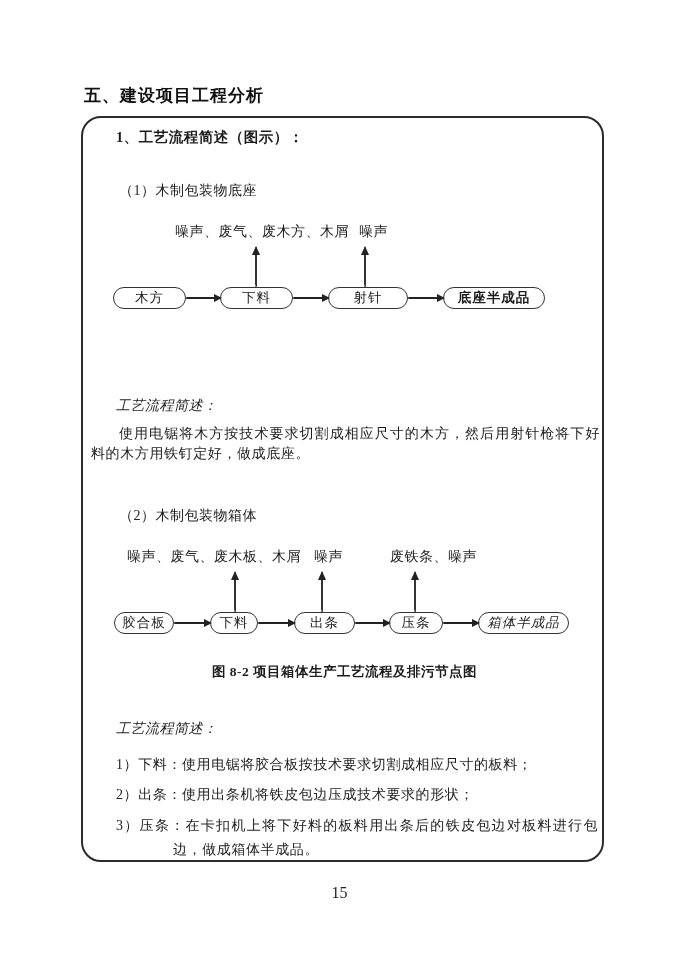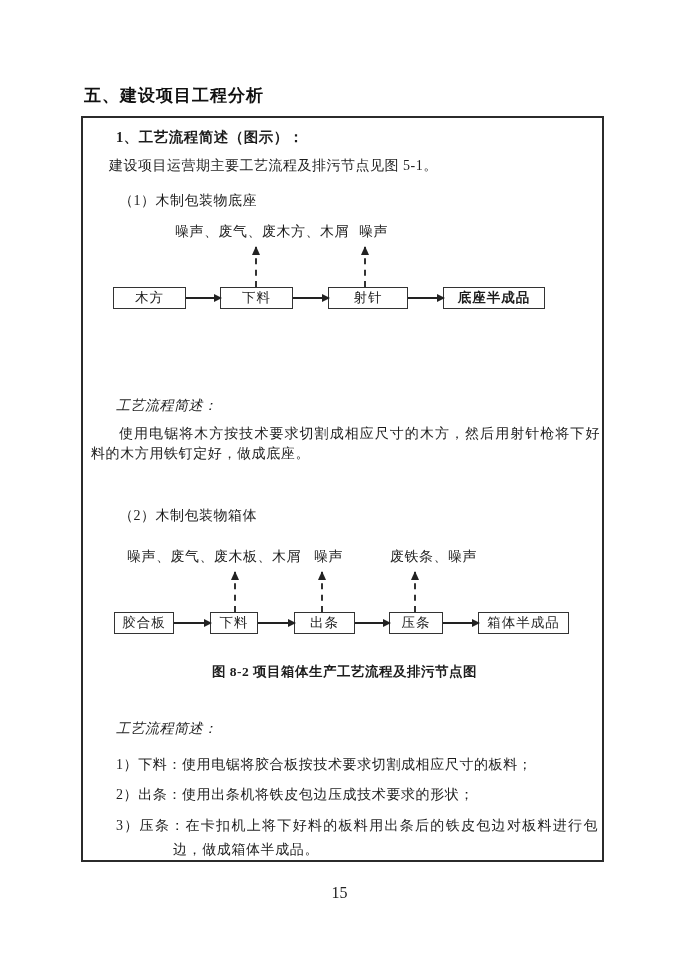--- a/index.html
+++ b/index.html
@@ -1,15 +1,15 @@
 <!DOCTYPE html>
 <html><head>
 <meta charset="utf-8">
 <style>
-  * { margin: 0; padding: 0; box-sizing: border-box; }
+  * { margin: 0; padding: 0; box-sizing: border-box; border-radius: 20px; }
   html, body { background: #ffffff; }
   .page {
     position: relative;
     width: 679px;
     height: 960px;
     background: #ffffff;
     color: #1d1d1d;
     font-family: "Liberation Serif", "DejaVu Serif", serif;
     overflow: hidden;
   }
@@ -40,21 +40,21 @@
   }
   .intro {
     top: 39px; left: 26px;
     font-size: 14px;
     letter-spacing: 0.5px;
   }
   .d-heading {
     font-size: 14px;
     letter-spacing: 0.5px;
   }
-  .d1-heading { top: 74px; left: 36px; text-align: right; }
+  .d1-heading { top: 64px; left: 36px; text-align: right; }
   .d2-heading { top: 389px; left: 36px; }
   .diagram {
     left: 0; width: 523px; height: 96px;
   }
   .d1 { top: 105px; }
   .d2 { top: 430px; }
   .plabel {
     position: absolute;
     top: 0;
     font-size: 14px;
@@ -170,37 +170,36 @@
   .d2-lab0 { left: 44px; }
   .d2-lab1 { left: 231px; }
   .d2-lab2 { left: 307px; }
   .d2-va0 { left: 151px; }
   .d2-va1 { left: 238px; }
   .d2-va2 { left: 331px; }
   .d2-b0 { left: 31px;  width: 60px; }
   .d2-b1 { left: 127px; width: 48px; }
   .d2-b2 { left: 211px; width: 61px; }
   .d2-b3 { left: 306px; width: 54px; }
-  .d2-b4 { left: 395px; width: 91px; }
+  .d2-b4 { left: 395px; width: 91px; font-style: italic; }
   .d2-a0 { left: 91px;  width: 36px; }
   .d2-a1 { left: 175px; width: 36px; }
   .d2-a2 { left: 272px; width: 34px; }
   .d2-a3 { left: 360px; width: 35px; }
 </style>
 </head>
 <body>
 
 <div class="page">
 
   <div class="doc-title">五、建设项目工程分析</div>
 
   <div class="content-box">
 
     <div class="h-sub">1、工艺流程简述（图示）：</div>
-    <div class="intro">建设项目运营期主要工艺流程及排污节点见图 5-1。</div>
 
     <div class="d-heading d1-heading">（1）木制包装物底座</div>
 
     <div class="diagram d1">
       <span class="plabel d1-lab0">噪声、废气、废木方、木屑</span>
       <span class="plabel d1-lab1">噪声</span>
       <div class="varrow d1-va0"></div>
       <div class="varrow d1-va1"></div>
       <div class="fbox d1-b0">木方</div>
       <div class="fbox d1-b1">下料</div>

